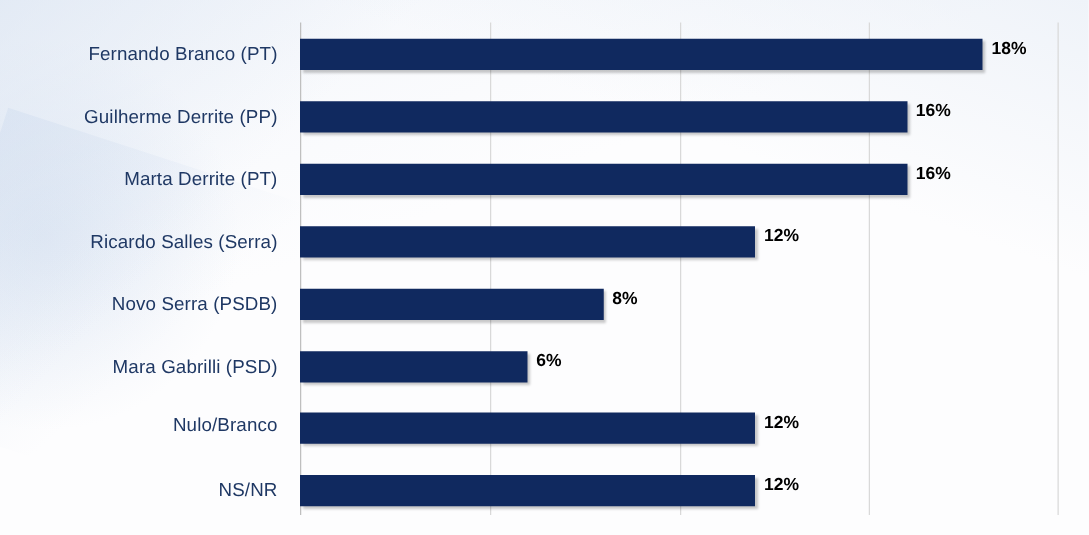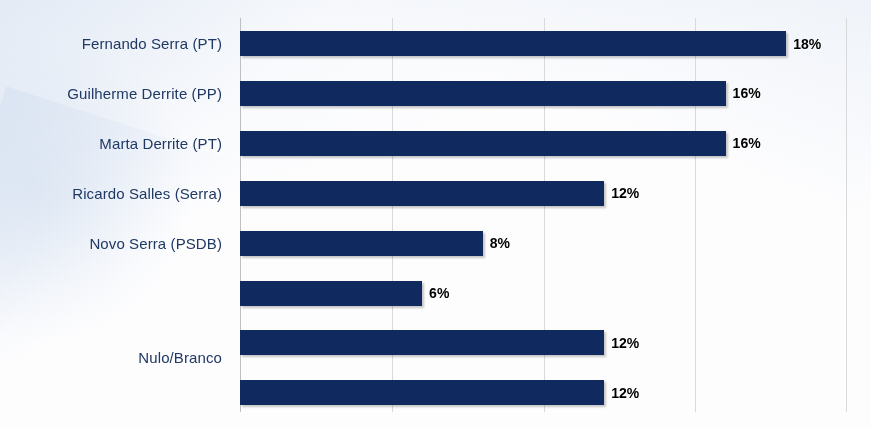--- a/index.html
+++ b/index.html
@@ -71,21 +71,20 @@
     left: 240px;
     top: 0;
     width: 631px;
     height: 428px;
   }
   .bar-row {
     position: absolute;
     left: 0;
     height: 25px;
     display: flex;
-    align-items: center;
   }
   .bar {
     height: 25px;
     background: #10295f;
     box-shadow: 2px 2px 2px rgba(0,0,0,0.22);
     flex: 0 0 auto;
   }
   .bar-value {
     font-size: 14px;
     font-weight: bold;
@@ -129,26 +128,28 @@
 
   <div id="plot-area">
       <div class="gridline axis-line" style="left: 0px;"></div>
       <div class="gridline" style="left: 151.75px;"></div>
       <div class="gridline" style="left: 303.5px;"></div>
       <div class="gridline" style="left: 455.25px;"></div>
       <div class="gridline" style="left: 606px;"></div>
     </div>
 
   <div id="labels-layer">
-      <div class="cat-label" style="top: 31px;">Fernando Serra (PT)</div>
+      <div class="cat-label" style="top: 31px;">Fernando Branco (PT)</div>
       <div class="cat-label" style="top: 80.9px; text-align: center;">Guilherme Derrite (PP)</div>
       <div class="cat-label" style="top: 130.8px;">Marta Derrite (PT)</div>
       <div class="cat-label" style="top: 180.7px;">Ricardo Salles (Serra)</div>
       <div class="cat-label" style="top: 230.6px;">Novo Serra (PSDB)</div>
-      <div class="cat-label" style="top: 345px;">Nulo/Branco</div>
+      <div class="cat-label" style="top: 280.5px;">Mara Gabrilli (PSD)</div>
+      <div class="cat-label" style="top: 328px;">Nulo/Branco</div>
+      <div class="cat-label" style="top: 380.3px;">NS/NR</div>
     </div>
 
   <div id="bars-layer">
       <div class="bar-row" style="top: 31px;">
         <div class="bar" title="Fernando Haddad (PT) 18%" style="width: 546.3px; background: rgb(16, 41, 95);"></div>
         <span class="bar-value" style="color: rgb(0, 0, 0);">18%</span>
       </div>
       <div class="bar-row" style="top: 80.9px;">
         <div class="bar" title="Guilherme Derrite (PP) 16%" style="width: 485.6px; background: rgb(16, 41, 95);"></div>
         <span class="bar-value" style="color: rgb(0, 0, 0);">16%</span>

